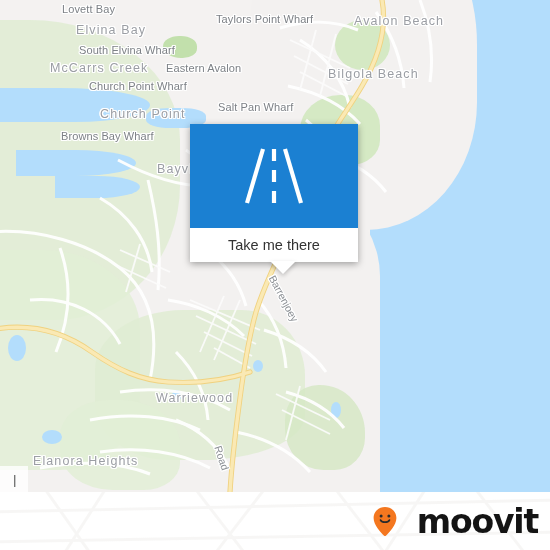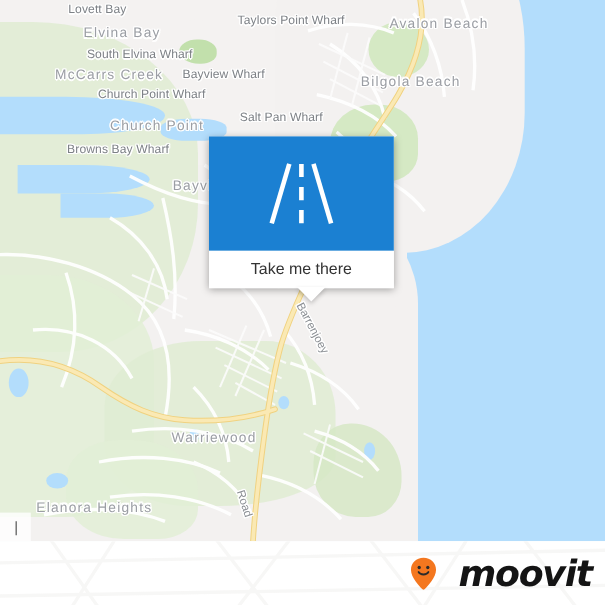--- a/index.html
+++ b/index.html
@@ -196,21 +196,21 @@
     z-index: 2;
   }
   #logo {
     position: absolute; right: 12px; top: 50%;
     transform: translateY(-50%);
     display: flex; align-items: center; z-index: 2;
   }
   #logo-word {
     font-size: 33px; color: #141414; letter-spacing: -1.2px;
     line-height: 1; margin-left: 19px;
-    font-family: "DejaVu Sans", sans-serif; font-weight: 600; font-style: italic;
+    font-family: "DejaVu Sans", sans-serif; font-weight: 600;
   }
 </style>
 </head>
 <body>
 
 <div id="app">
 
   <div id="map">
 
     <div class="land" id="land-main"></div>
@@ -307,21 +307,21 @@
         <path d="M -10,330 C 30,322 64,332 92,352 C 118,370 140,380 168,382
                  C 200,384 226,380 250,372"></path>
       </g>
     </svg>
 
     <div id="map-labels">
         <div class="lbl lbl-poi" style="left: 62px; top: 3px;">Lovett Bay</div>
         <div class="lbl lbl-place" style="left: 76px; top: 23px;">Elvina Bay</div>
         <div class="lbl lbl-poi" style="left: 60px; top: 44px; padding-left: 19px;">South Elvina Wharf</div>
         <div class="lbl lbl-place" style="left: 50px; top: 61px;">McCarrs Creek</div>
-        <div class="lbl lbl-poi" style="left: 166px; top: 62px;">Bayview Wharf</div>
+        <div class="lbl lbl-poi" style="left: 166px; top: 62px;">Eastern Avalon</div>
         <div class="lbl lbl-poi" style="left: 216px; top: 13px;">Taylors Point Wharf</div>
         <div class="lbl lbl-place" style="left: 354px; top: 14px;">Avalon Beach</div>
         <div class="lbl lbl-place" style="left: 328px; top: 67px;">Bilgola Beach</div>
         <div class="lbl lbl-poi" style="left: 89px; top: 80px;">Church Point Wharf</div>
         <div class="lbl lbl-poi" style="left: 218px; top: 101px;">Salt Pan Wharf</div>
         <div class="lbl lbl-place" style="left: 100px; top: 107px;">Church Point</div>
         <div class="lbl lbl-poi" style="left: 61px; top: 130px;">Browns Bay Wharf</div>
         <div class="lbl lbl-place" style="left: 122px; top: 162px; padding-left: 35px;">Bayview</div>
         <div class="lbl lbl-place" style="left: 156px; top: 391px;">Warriewood</div>
         <div class="lbl lbl-place" style="left: 33px; top: 454px;">Elanora Heights</div>

